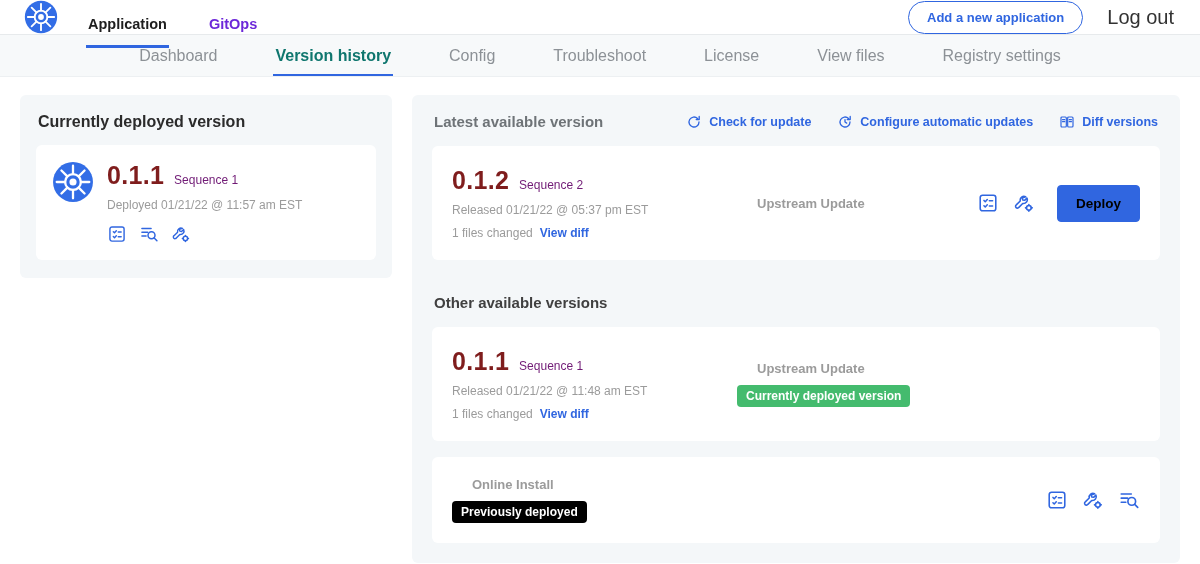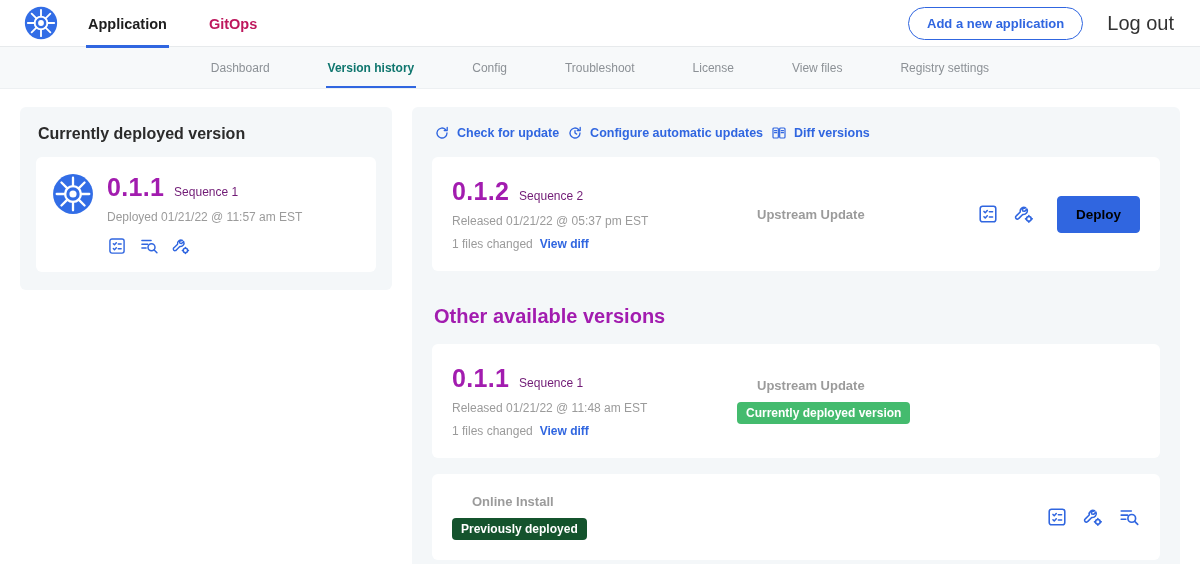--- a/index.html
+++ b/index.html
@@ -5,112 +5,112 @@
   * { margin:0; padding:0; box-sizing:border-box; }
   html,body { width:1200px; height:564px; }
   body {
     font-family:"Liberation Sans", sans-serif;
     background:#ffffff; color:#323232; overflow:hidden;
   }
   svg { display:block; }
 
   
   .topbar {
-    height:47px; background:#fff; border-bottom:1px solid #e7eaec;
+    height:35px; background:#fff; border-bottom:1px solid #e7eaec;
     display:flex; align-items:stretch; justify-content:space-between;
     padding:0 26px 0 24px;
   }
   .topbar-left { display:flex; align-items:center; }
   .logo-sm { width:34px; height:34px; margin-right:28px; flex:none; }
   .top-tabs { display:flex; align-self:stretch; height:47px; }
   .top-tab {
     display:flex; align-items:center; margin-right:38px; padding:0 2px;
-    font-size:14.5px; font-weight:bold; color:#be185d; position:relative; cursor:pointer;
+    font-size:14.5px; font-weight:bold; color:#6d28d9; position:relative; cursor:pointer;
   }
   .top-tab.active { color:#1e1e1e; }
   .top-tab.active::after {
     content:""; position:absolute; left:0; right:0; bottom:-1px; height:3px; background:#3066e0;
   }
   .topbar-right { display:flex; align-items:center; gap:24px; }
   .add-app-btn {
     font-family:inherit; background:#fff; border:1px solid #3066e0; color:#3066e0;
     font-size:13px; font-weight:bold; padding:8px 18px; border-radius:18px; cursor:pointer;
   }
   .logout { font-size:20px; color:#323232; cursor:pointer; }
 
   
   .subnav {
     height:42px; background:#f7f9fa; border-bottom:1px solid #edf0f2;
     display:flex; justify-content:center; gap:58px;
   }
   .subnav-item {
-    display:flex; align-items:center; font-size:12px; color:#8c9196;
+    display:flex; align-items:center; font-size:16px; color:#8c9196;
     position:relative; cursor:pointer; white-space:nowrap;
   }
   .subnav-item.active { color:#0f766e; font-weight:bold; }
   .subnav-item.active::after {
     content:""; position:absolute; left:-2px; right:-2px; bottom:0; height:2px; background:#3066e0;
   }
 
   
   .content { display:flex; gap:20px; padding:18px 20px; align-items:flex-start; }
   .panel { background:#f4f7f9; border-radius:6px; }
 
   
   .left-panel { width:372px; flex:none; padding:14px 16px 18px; }
   .left-panel h2 { font-size:16px; font-weight:bold; color:#2b2b2b; margin:4px 0 14px 2px; }
   .deployed-card {
     background:#fff; border-radius:6px; padding:16px;
     display:flex; gap:13px; align-items:flex-start;
   }
   .logo-lg { width:42px; height:42px; flex:none; }
   .version-line { display:flex; align-items:baseline; gap:10px; }
-  .version-big { font-size:25px; font-weight:bold; color:#a21caf; letter-spacing:.3px; }
+  .version-big { font-size:25px; font-weight:bold; color:#7f1d1d; letter-spacing:.3px; }
   .seq { font-size:12px; color:#701a75; }
   .muted { font-size:12px; color:#9b9b9b; margin-top:8px; }
   .icon-row { display:flex; align-items:center; gap:12px; margin-top:12px; color:#3066e0; }
   .icon-row .ic { width:20px; height:20px; cursor:pointer; color:#3066e0; }
 
   
   .right-panel { flex:1; padding:14px 20px 20px; }
   .panel-head { display:flex; align-items:center; justify-content:space-between; padding:4px 2px 0; }
   .panel-head h3 { font-size:15px; font-weight:bold; color:#6e7377; }
-  .head-actions { display:flex; align-items:center; gap:8px; }
+  .head-actions { display:flex; align-items:center; gap:26px; }
   .head-action {
     display:flex; align-items:center; gap:7px;
     color:#3066e0; font-size:12.5px; font-weight:bold; cursor:pointer; text-decoration:none;
   }
   .head-action .ic { width:16px; height:16px; }
 
   .version-card {
     background:#fff; border-radius:6px; padding:20px;
     display:flex; align-items:center; margin-top:16px;
   }
   .v-left { width:285px; flex:none; }
   .v-mid { flex:1; padding-right:10px; }
   .files-line { display:flex; align-items:center; gap:7px; font-size:12px; color:#9b9b9b; margin-top:9px; }
   .view-diff { color:#3066e0; font-weight:bold; font-size:12px; cursor:pointer; text-decoration:none; }
   .source-label { font-size:13px; font-weight:bold; color:#9b9b9b;margin-left:20px; }
   .badge {
     display:inline-block; margin-top:9px; font-size:12px; font-weight:bold; color:#fff;
     padding:4px 9px; border-radius:4px; white-space:nowrap;
   }
   .badge.green { background:#44bb6e; }
-  .badge.gray  { background:#14532d; }
+  .badge.gray  { background:#000000; }
   .v-right { display:flex; align-items:center; gap:14px; flex:none; }
   .v-right .ic { width:22px; height:22px; color:#3066e0; cursor:pointer; }
   .deploy-btn {
     font-family:inherit; background:#3066e0; color:#000000; border:1px solid #3066e0;
     border-radius:4px; font-size:13.5px; font-weight:bold; padding:10px 18px; margin-left:8px; cursor:pointer;
   }
   .redeploy-btn {
     font-family:inherit; background:#fff; color:#3066e0; border:1px solid #3066e0;
     border-radius:4px; font-size:13.5px; font-weight:bold; padding:9px 14px; margin-left:8px; cursor:pointer;
   }
-  .other-title { font-size:20px; font-weight:bold; color:#a21caf; margin:34px 2px 0; }
+  .other-title { font-size:15px; font-weight:bold; color:#404040; margin:34px 2px 0; }
 </style>
 </head>
 <body>
 
 <header class="topbar">
   <div class="topbar-left">
     <span class="logo-sm">
       <svg viewBox="0 0 40 40">
           <circle cx="20" cy="20" r="19" fill="#326de6"></circle>
           <g stroke="#fff" stroke-width="2.2" fill="none" stroke-linecap="round">
@@ -188,20 +188,21 @@
                 <path d="M17.3 13.6v1.1M17.3 19.9v1.1M13.6 17.3h1.1M19.9 17.3h1.1"></path>
               </svg>
           </span>
         </div>
       </div>
     </div>
   </aside>
 
   <section class="panel right-panel">
     <div class="panel-head">
+      <h3>Latest available version</h3>
       <div class="head-actions">
         <a class="head-action">
           <span class="ic">
             <svg viewBox="0 0 24 24" fill="none" stroke="currentColor" stroke-width="2" stroke-linecap="round" stroke-linejoin="round">
                 <path d="M19.5 12a7.5 7.5 0 1 1-2.2-5.3"></path>
                 <path d="M19.8 3.8v4.4h-4.4"></path>
               </svg>
           </span>
           <span>Check for update</span>
         </a>

